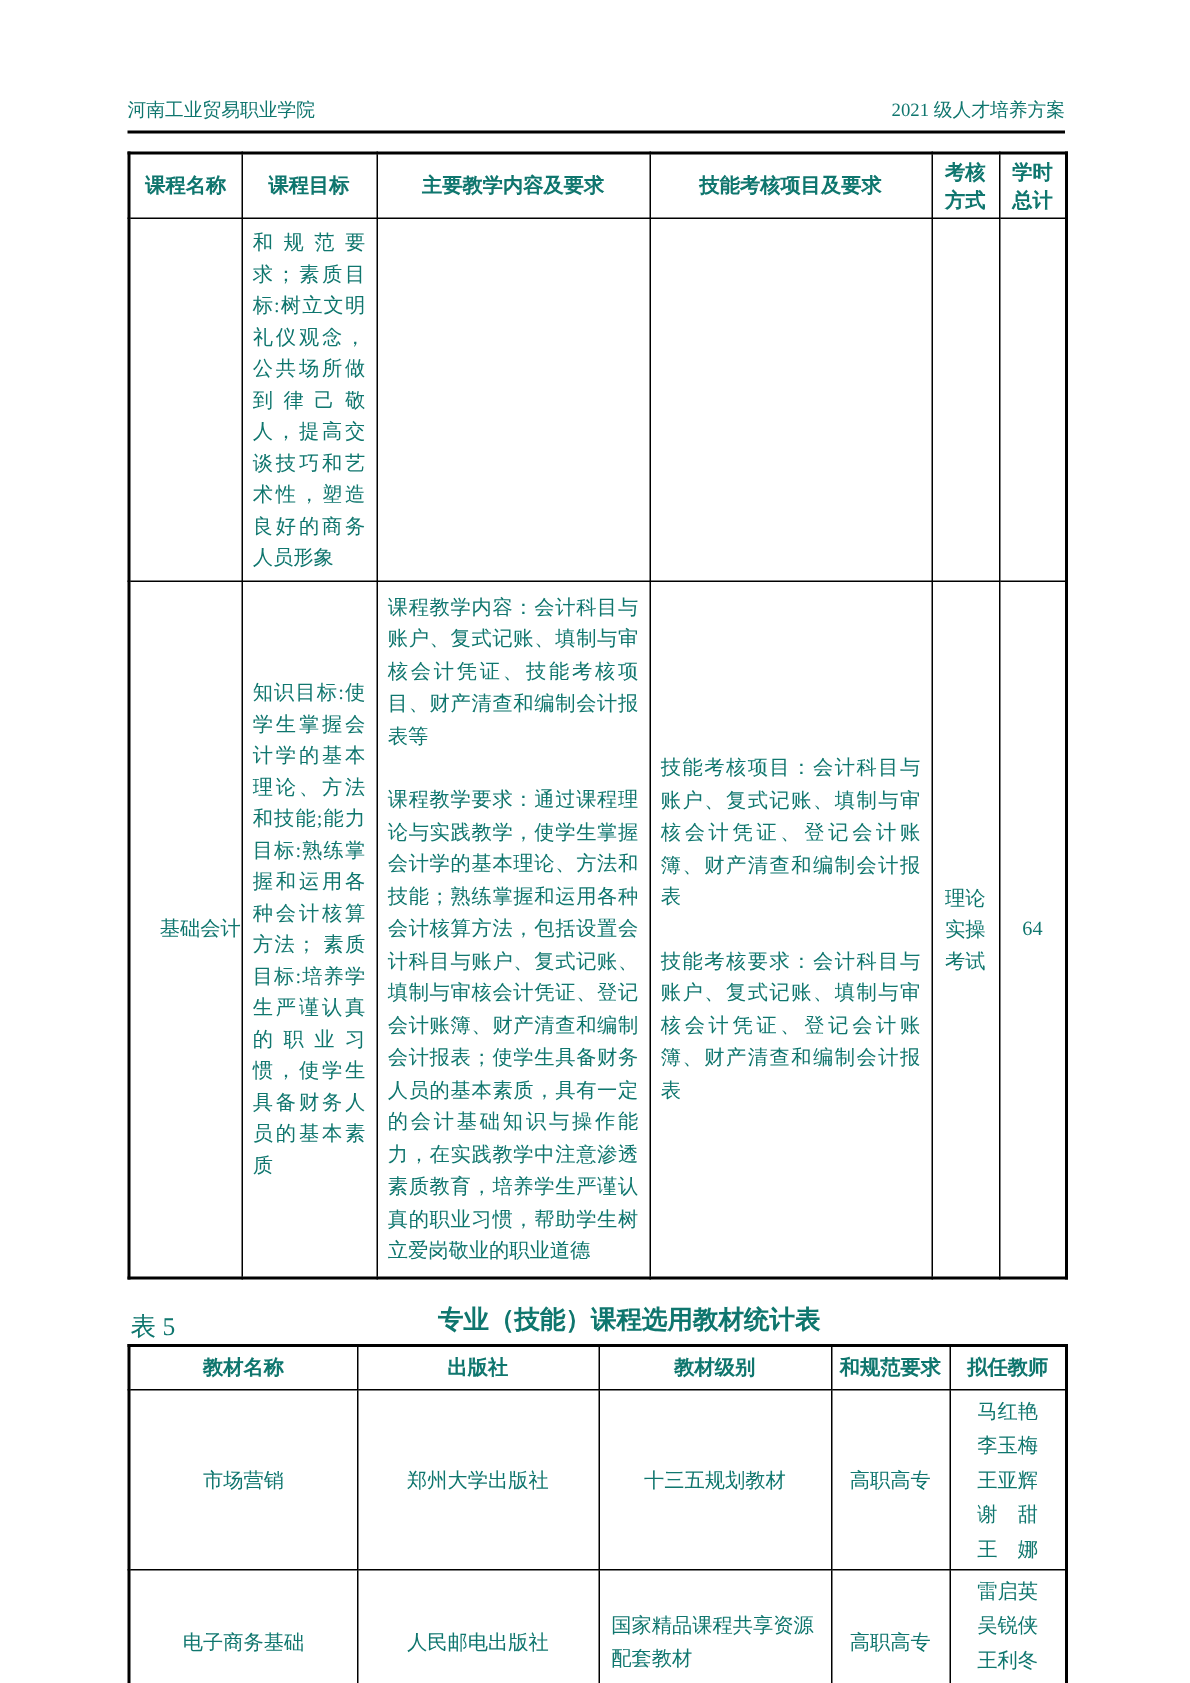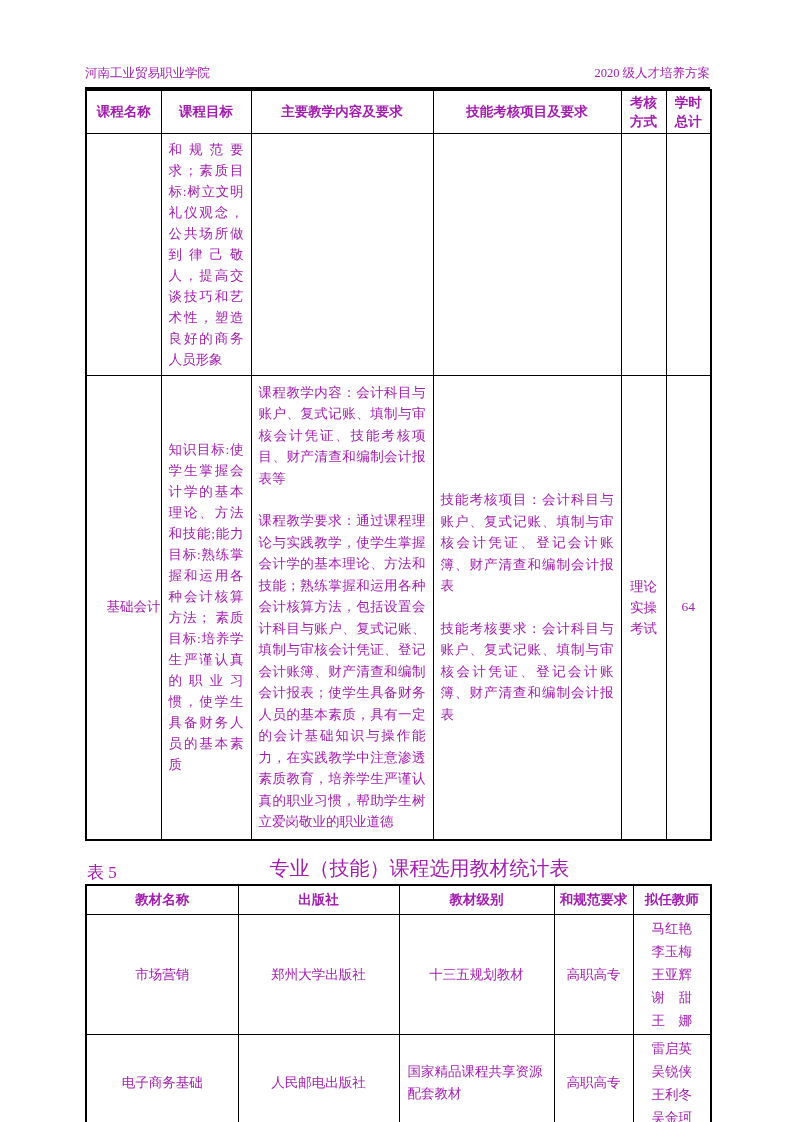--- a/index.html
+++ b/index.html
@@ -1,38 +1,38 @@
 <!DOCTYPE html>
 <html><head>
 <meta charset="utf-8">
 <style>
   * { margin:0; padding:0; box-sizing:border-box; }
   html,body { background:#ffffff; }
   .page {
     position:relative;
     width:793px; height:1122px;
     background:#ffffff;
-    color:#a21caf;
+    color:#0f766e;
     font-family:"Liberation Serif","DejaVu Serif",serif;
     padding:66px 83px 0 85px;
     overflow:hidden;
   }
   .doc-header {
     display:flex; justify-content:space-between; align-items:flex-end;
     font-size:12.5px; line-height:1.25;
     padding-bottom:5px;
     border-bottom:2px solid #000;
   }
   table {
     width:625px; table-layout:fixed;
     border-collapse:collapse;
     border:2px solid #000;
   }
   th,td { border:1px solid #000; font-size:13.5px; }
-  .course-table { }
+  .course-table { margin-top:12px; }
   .course-table thead th {
     height:42px; font-weight:bold; text-align:center; vertical-align:middle;
     line-height:19px; padding:2px;
   }
   .row-cont { height:207px; }
   .row-main { height:411px; }
   td.cell-name { text-align:right; vertical-align:middle; }
   td.cell-obj {
     text-align:justify; vertical-align:top;
     padding:5px 7px; line-height:21px;
@@ -47,39 +47,39 @@
     padding:6px 7px; line-height:21.5px;
   }
   .para-gap { height:21px; }
   td.cell-method {
     text-align:center; vertical-align:middle;
     white-space:pre-line; line-height:21px; padding:2px;
   }
   td.cell-hours { text-align:center; vertical-align:middle;border-radius:14px; }
   .t5-caption { position:relative; margin-top:16px; height:22px; text-align:center; }
   .t5-label { position:absolute; left:2px; top:4px; font-size:17px; }
-  .t5-title { font-weight:normal; font-size:20px; line-height:22px;margin-left:44px; }
+  .t5-title { font-weight:bold; font-size:17px; line-height:22px;margin-left:44px; }
   .materials-table { margin-top:5px; }
   .materials-table thead th {
     height:30px; font-weight:bold; text-align:center; vertical-align:middle; padding:3px;
   }
   .materials-table td { text-align:center; vertical-align:middle; padding:3px 5px; }
   .m-row1 { height:100px; }
   .m-row2 { height:92px; }
   td.cell-level-left { text-align:left; line-height:22px; padding:4px 8px; }
   td.cell-teachers { white-space:pre-line; line-height:23px; padding:2px;text-align:center; }
 </style>
 </head>
 <body>
 
 <div class="page">
 
   <div class="doc-header">
     <span>河南工业贸易职业学院</span>
-    <span>2020 级人才培养方案</span>
+    <span>2021 级人才培养方案</span>
   </div>
 
   <table class="course-table">
     <colgroup>
       <col style="width:75px">
         <col style="width:90px">
         <col style="width:182px">
       <col style="width:188px">
         <col style="width:45px">
         <col style="width:45px">

